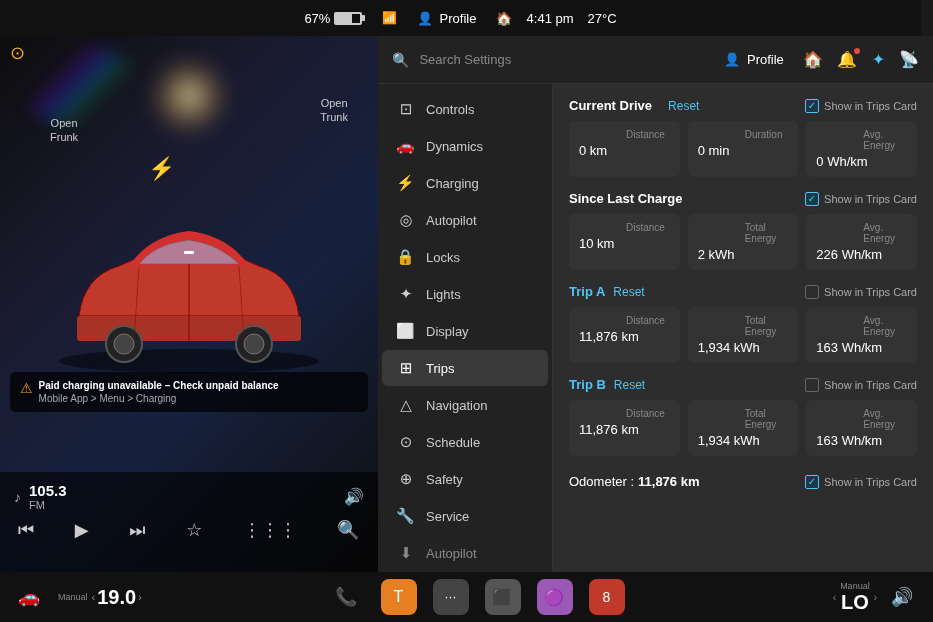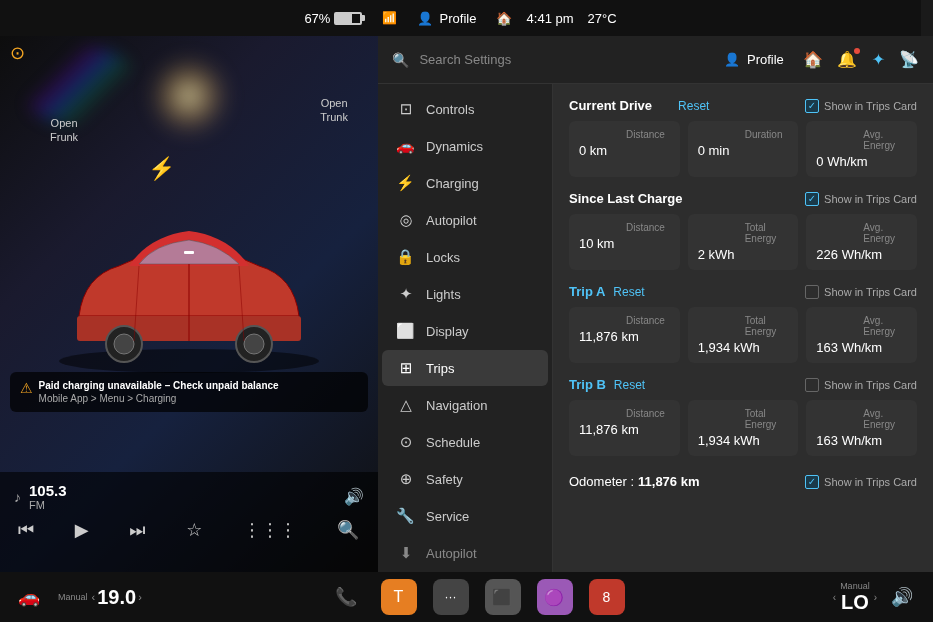--- a/index.html
+++ b/index.html
@@ -564,21 +564,21 @@
       <div class="sidebar-item" style="opacity:0.6;">
         <span class="sidebar-icon">⬇</span>
         <span>Autopilot</span>
       </div>
     </div>
 
     <div class="content-panel">
 
       <div class="trips-section">
         <div class="section-header">
-          <div style="display:flex; align-items:center; gap:26px;">
+          <div style="display:flex; align-items:center; gap:16px;">
             <span class="section-title">Current Drive</span>
             <span class="reset-link">Reset</span>
           </div>
           <div style="display:flex; align-items:center; gap:5px;">
             <div class="checkbox-fake checked">✓</div>
             <span class="show-trips-label">Show in Trips Card</span>
           </div>
         </div>
         <div class="stats-grid">
           <div class="stat-card">

